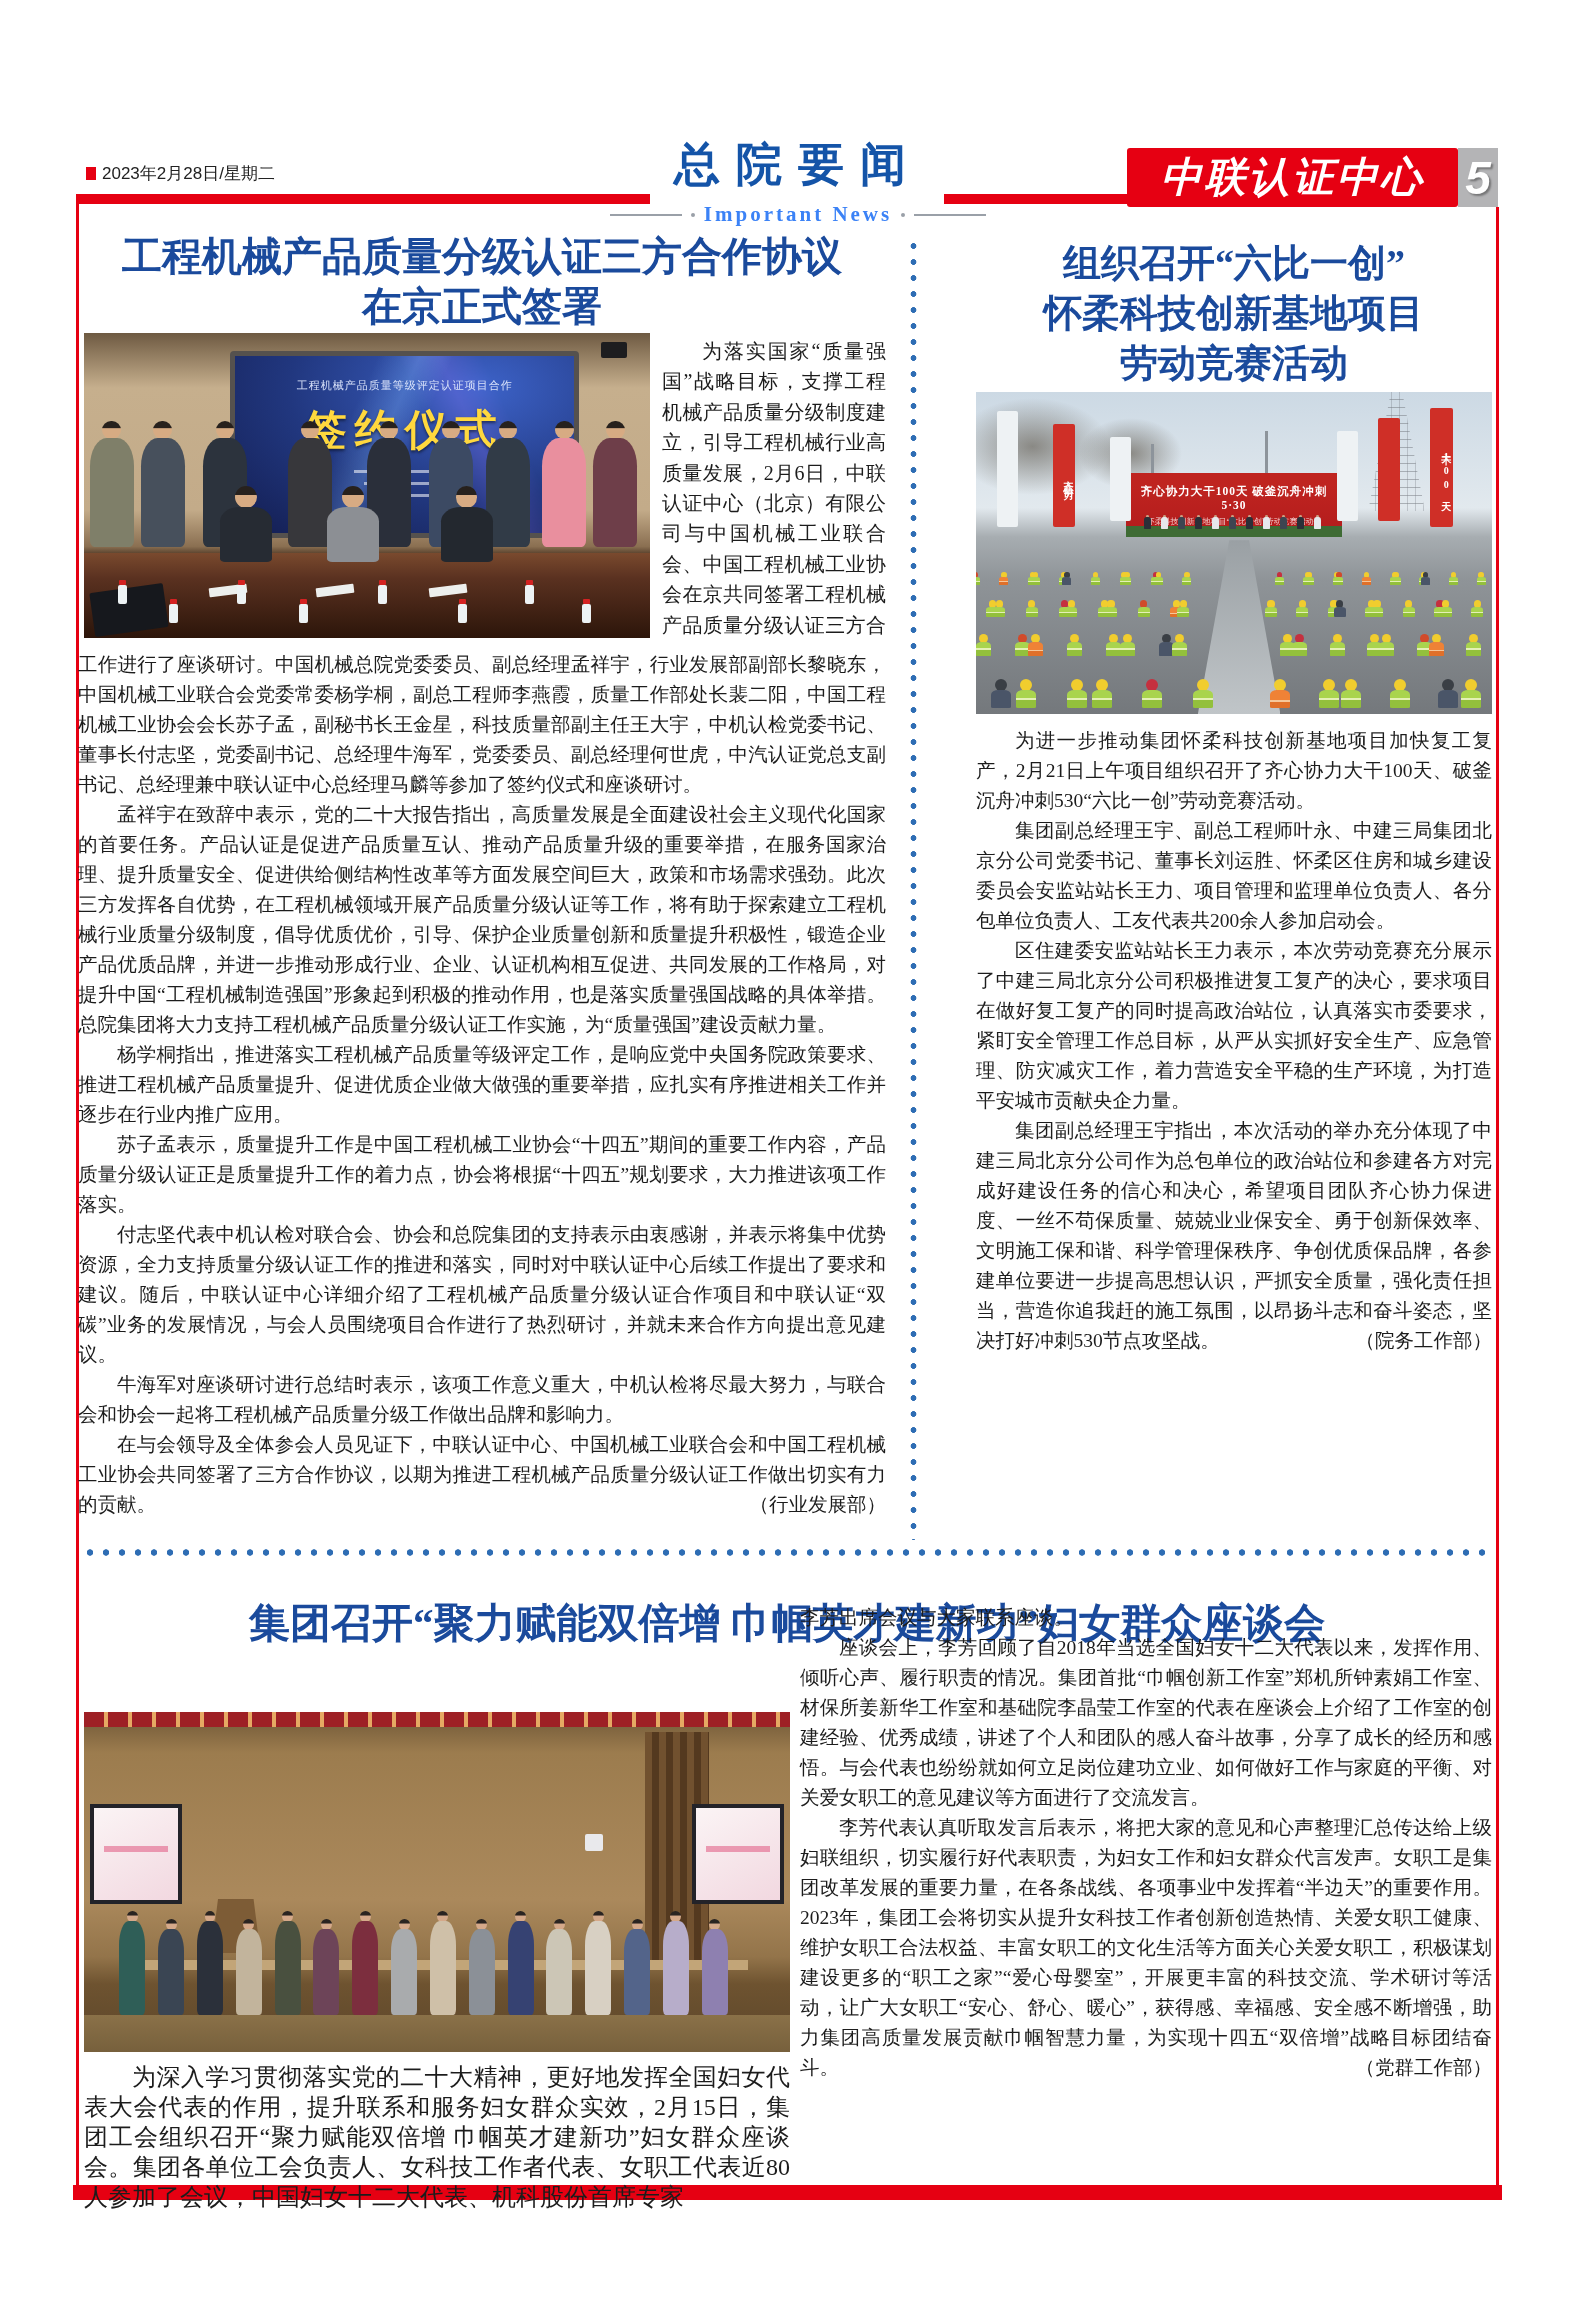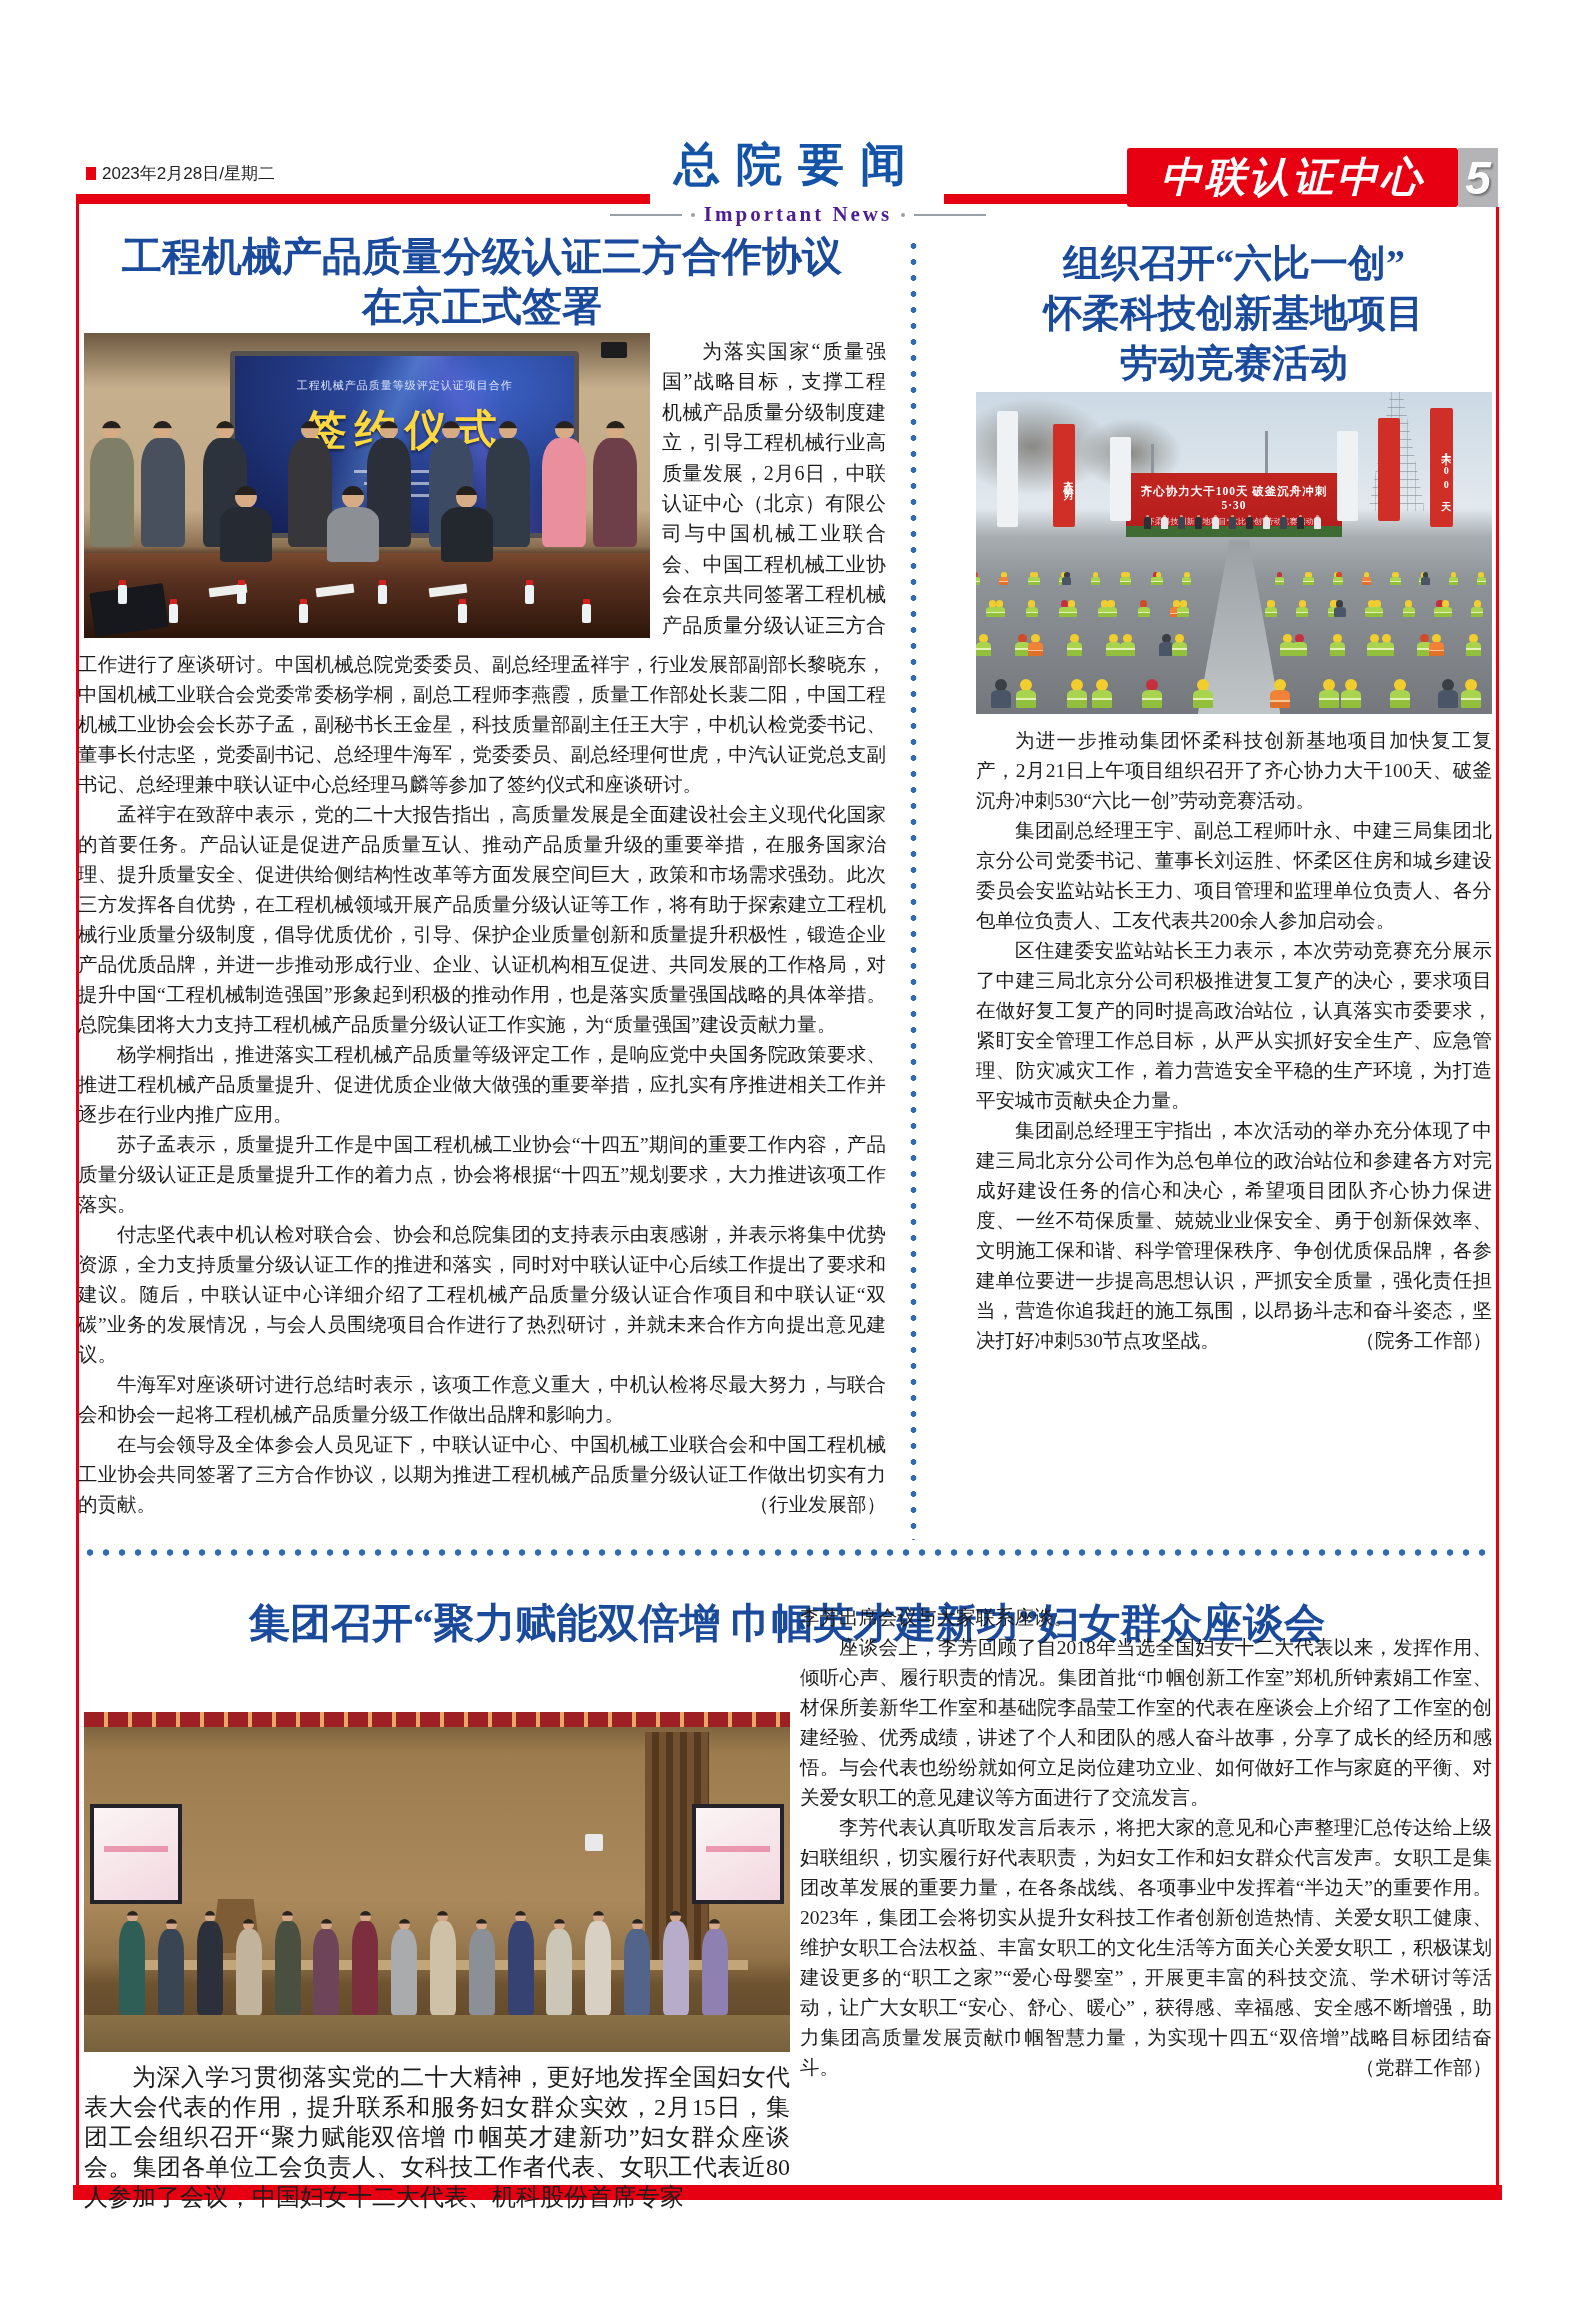--- a/index.html
+++ b/index.html
@@ -8,21 +8,21 @@
   .abs{position:absolute;}
 
   
   .date{font-size:17px;color:#222;font-family:"Liberation Sans",sans-serif;}
   .redsq{display:inline-block;width:10px;height:13px;background:#e60012;margin-right:6px;vertical-align:-1px;}
   .sectitle{font-family:"Liberation Sans",sans-serif;font-size:46px;font-weight:900;color:#1454a8;
             letter-spacing:16px;text-align:center;white-space:nowrap;}
   .subrow{display:flex;align-items:center;justify-content:center;gap:9px;margin-top:6px;}
   .dashline{width:72px;height:2px;background:#9aa0a8;}
   .subdot{width:4px;height:4px;border-radius:50%;background:#9aa0a8;}
-  .subtext{font-size:21px;font-weight:bold;color:#4c1d95;letter-spacing:3px;font-family:"Liberation Serif",serif;}
+  .subtext{font-size:21px;font-weight:bold;color:#3b82f6;letter-spacing:3px;font-family:"Liberation Serif",serif;}
   .redbar{background:#e60012;}
   .masthead{background:#e60012;border-radius:3px;display:flex;align-items:center;justify-content:center;}
   .masthead span{color:#fff;font-size:41px;font-weight:bold;font-style:italic;letter-spacing:3px;
                  font-family:"Liberation Serif",serif;white-space:nowrap;}
   .pagenum{background:#b4b4b6;display:flex;align-items:center;justify-content:center;}
   .pagenum span{color:#fff;font-size:46px;font-weight:bold;font-style:italic;
                 text-shadow:2px 2px 2px rgba(0,0,0,.35);font-family:"Liberation Sans",sans-serif;}
 
   
   .vdots{width:7px;background-image:radial-gradient(circle at 3.5px 8px,#2e6db4 2.6px,transparent 3.2px);

